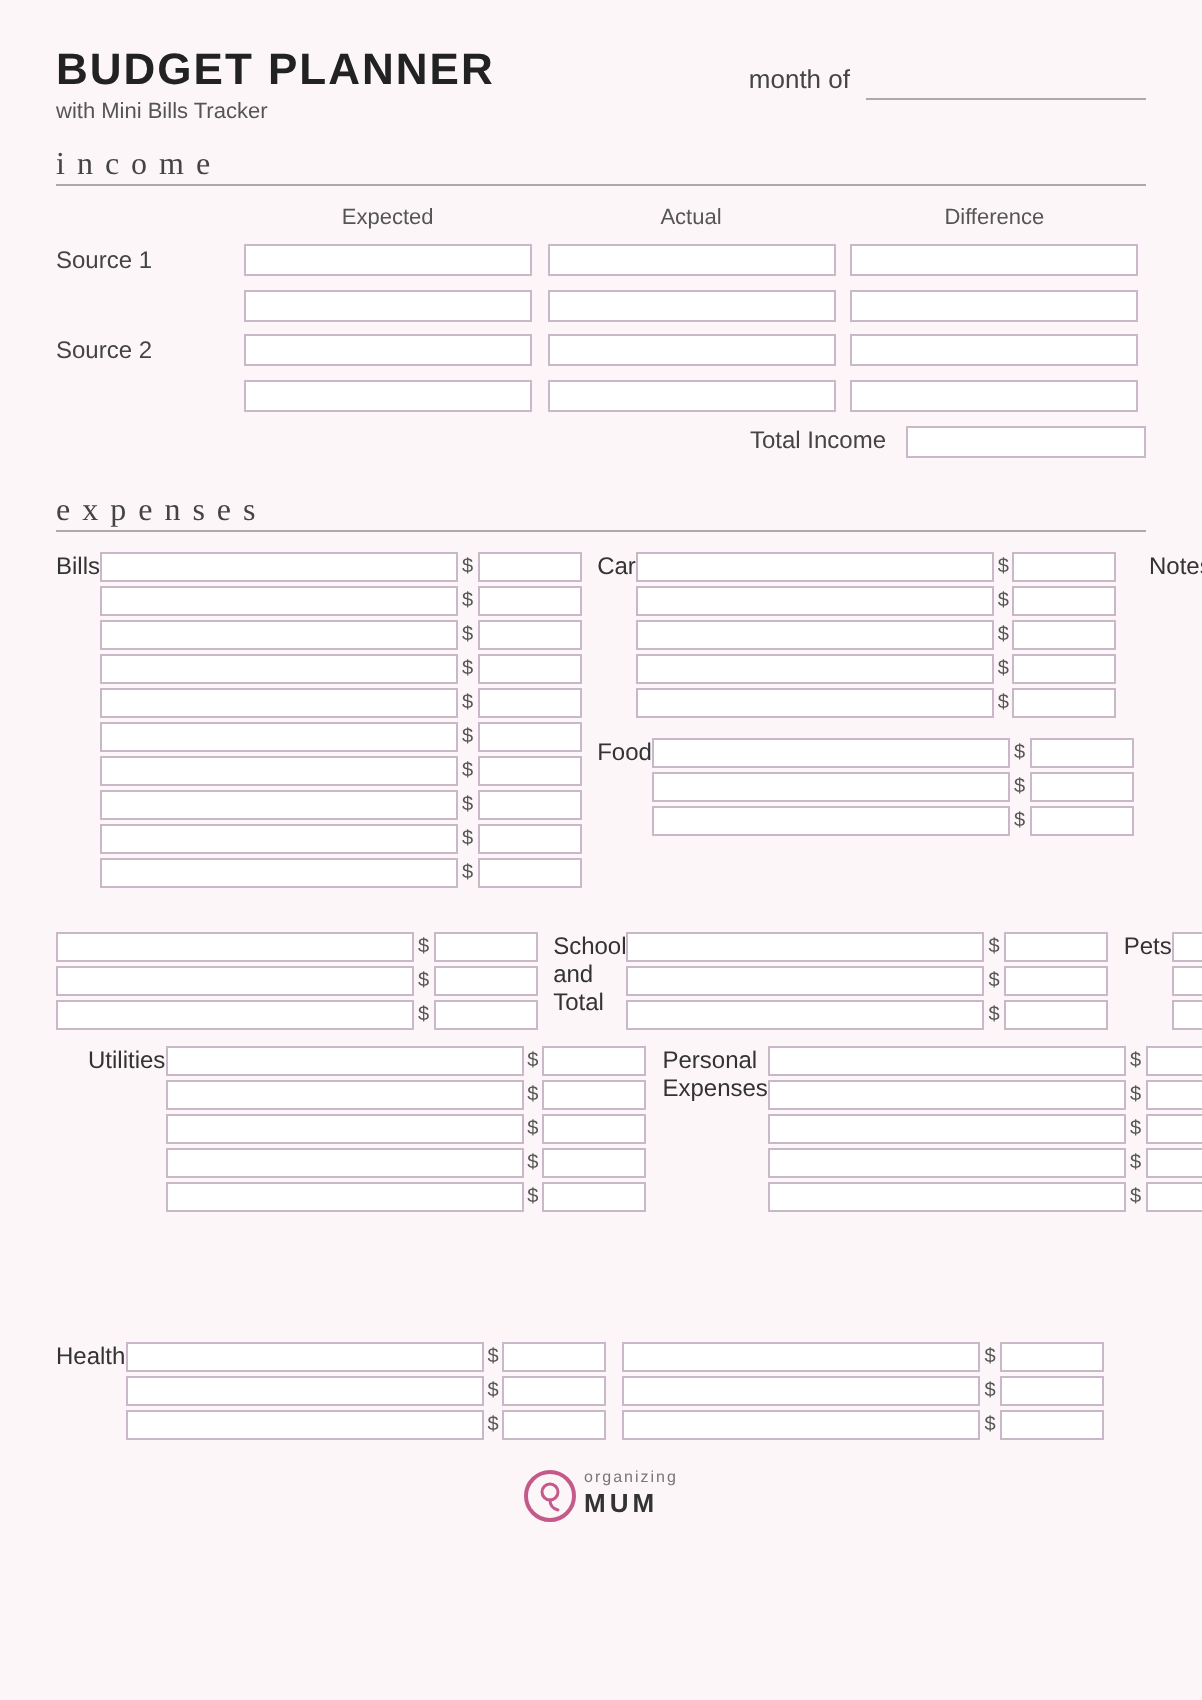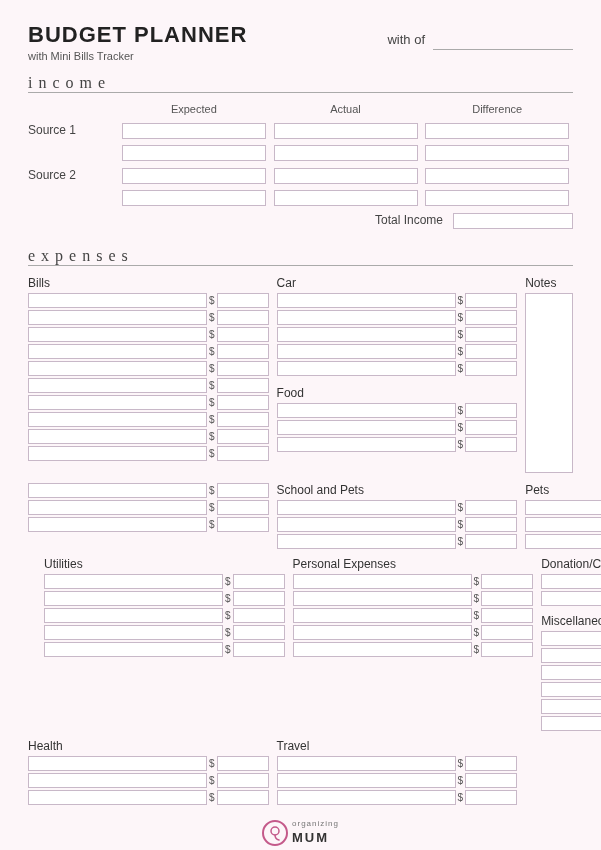--- a/index.html
+++ b/index.html
@@ -112,21 +112,21 @@
     .total-input {
       border: 1px solid #c8b8c8;
       background: #fff;
       height: 16px;
       width: 120px;
     }
     
     .expenses-section {}
     .expense-block {
       display: flex;
-      flex-direction: column;
+      flex-direction: row;
     }
     .expense-block-title {
       font-size: 12px;
       color: #333;
       font-family: Arial, sans-serif;
       margin-bottom: 3px;
       font-weight: normal;
     }
     .expense-rows {
       display: flex;
@@ -211,21 +211,21 @@
 <body>
 
 <div class="page">
 
   <div class="header">
     <div class="title-block">
       <div class="title">BUDGET PLANNER</div>
       <div class="subtitle">with Mini Bills Tracker</div>
     </div>
     <div class="month-of-block">
-      <span class="month-of-label">with of</span>
+      <span class="month-of-label">month of</span>
       <input class="month-input" type="text" style="">
     </div>
   </div>
 
   <div class="income-section">
     <div class="section-title">income</div>
     <div class="income-grid">
 
       <div></div>
       <div class="col-header">Expected</div>
@@ -398,21 +398,21 @@
           </div>
           <div class="expense-row">
             <input class="expense-name-input" type="text" style="">
             <span class="dollar-sign">$</span>
             <input class="expense-amount-input" type="text" style="">
           </div>
         </div>
       </div>
 
       <div class="expense-block">
-        <div class="expense-block-title">School and Pets</div>
+        <div class="expense-block-title">School and Total</div>
         <div class="expense-rows">
           <div class="expense-row">
             <input class="expense-name-input" type="text" style="">
             <span class="dollar-sign">$</span>
             <input class="expense-amount-input" type="text" style="">
           </div>
           <div class="expense-row">
             <input class="expense-name-input" type="text" style="">
             <span class="dollar-sign">$</span>
             <input class="expense-amount-input" type="text" style="">
@@ -575,21 +575,20 @@
           </div>
           <div class="expense-row">
             <input class="expense-name-input" type="text" style="">
             <span class="dollar-sign">$</span>
             <input class="expense-amount-input" type="text" style="">
           </div>
         </div>
       </div>
 
       <div class="expense-block">
-        <div class="expense-block-title">Travel</div>
         <div class="expense-rows">
           <div class="expense-row">
             <input class="expense-name-input" type="text" style="">
             <span class="dollar-sign">$</span>
             <input class="expense-amount-input" type="text" style="">
           </div>
           <div class="expense-row">
             <input class="expense-name-input" type="text" style="">
             <span class="dollar-sign">$</span>
             <input class="expense-amount-input" type="text" style="">

